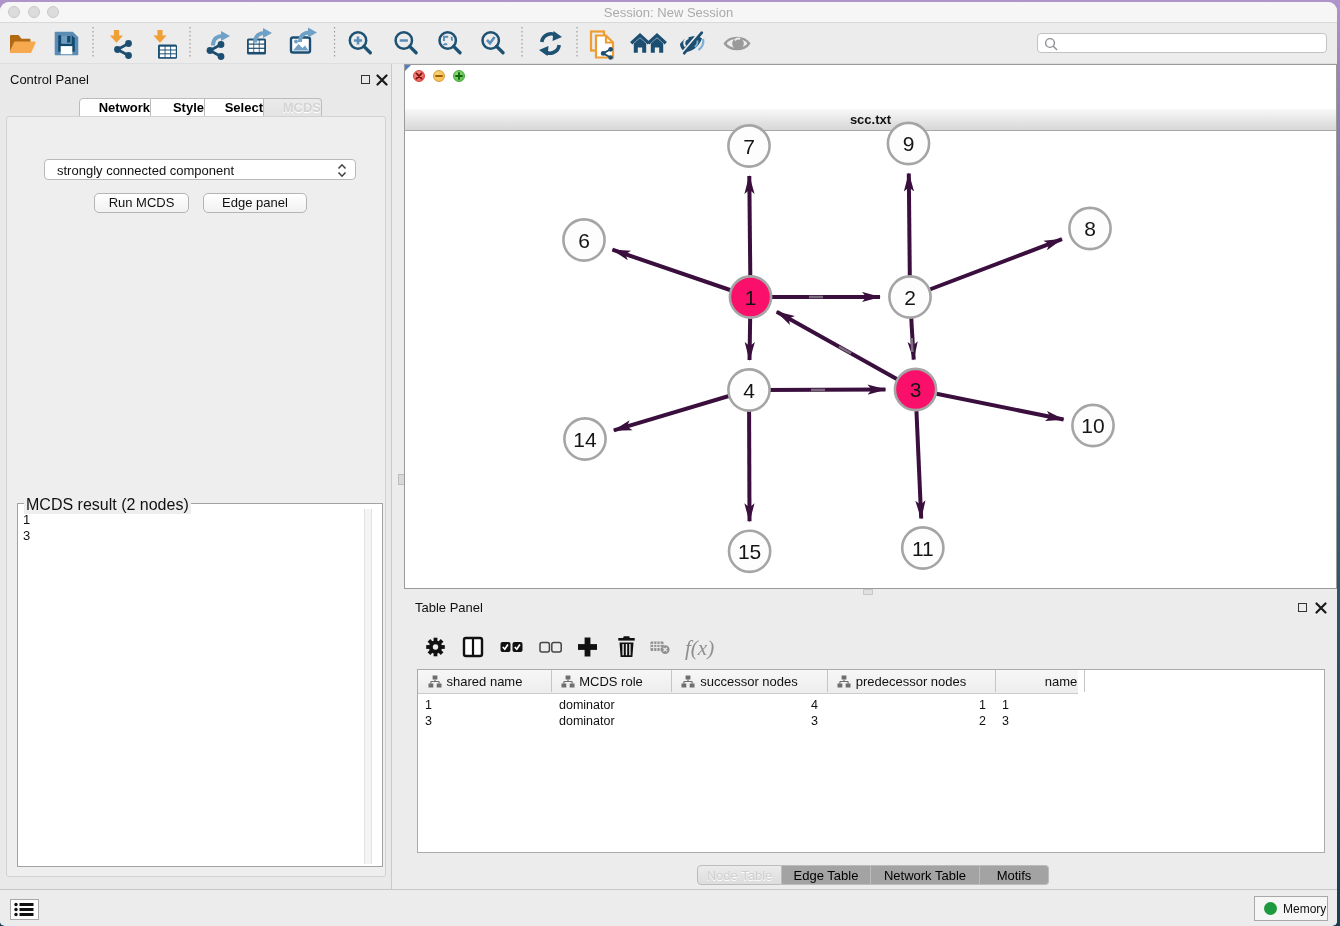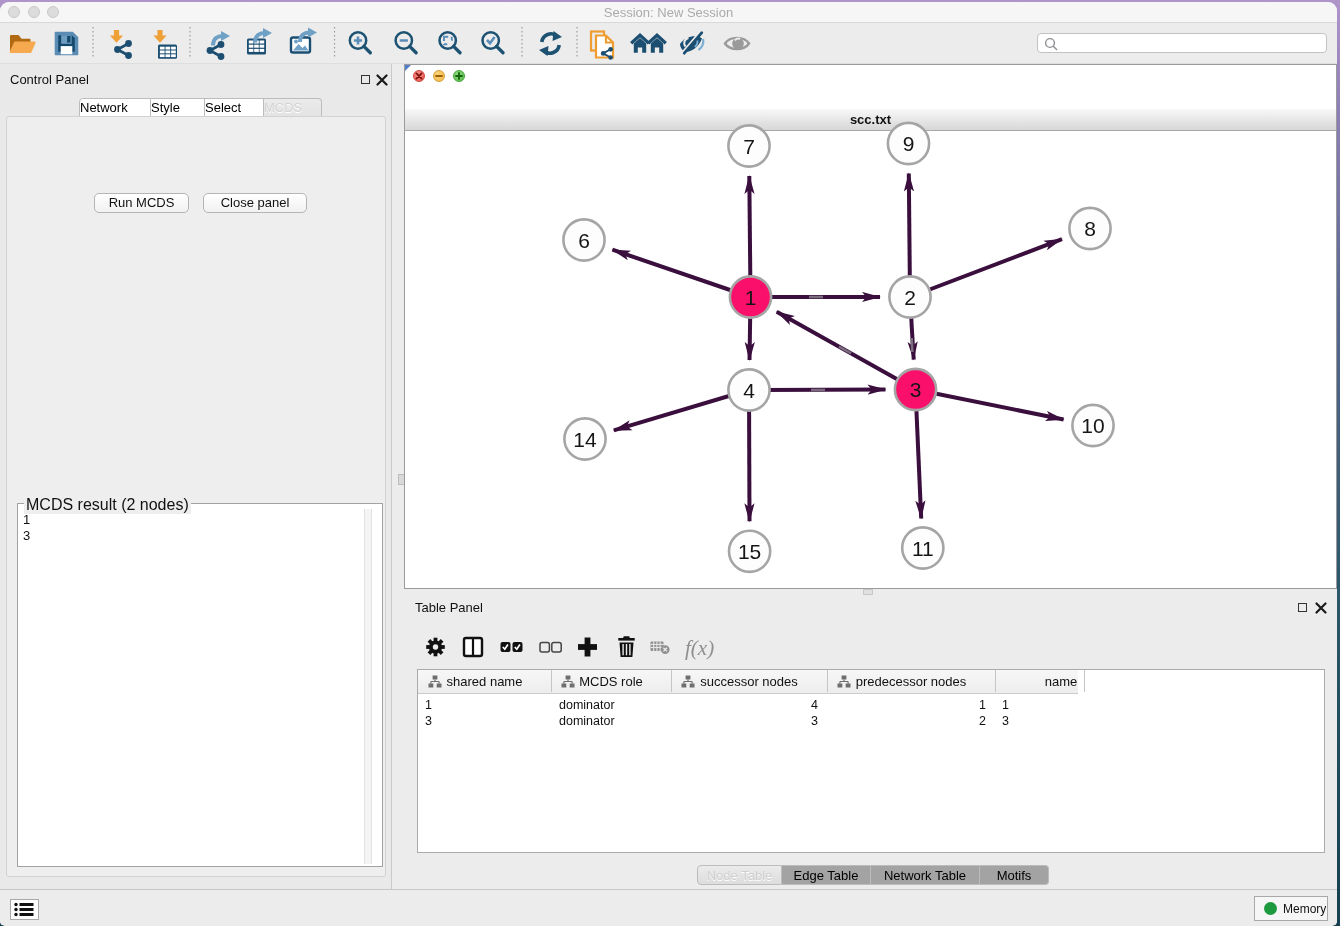--- a/index.html
+++ b/index.html
@@ -19,21 +19,21 @@
       font-size:13px;color:#ababab;}
   
   #toolbar{position:absolute;left:0;top:23px;width:1337px;height:41px;background:#ececec;border-bottom:1px solid #dedede;box-sizing:border-box;}
   #searchbox{position:absolute;left:1037px;top:33px;width:290px;height:20px;
       background:#fff;border:1px solid #c2c2c2;border-radius:4px;box-sizing:border-box;}
   
   #cpanel{position:absolute;left:0;top:64px;width:392px;height:825px;background:#e9e9e9;border-right:1px solid #c9c9c9;box-sizing:border-box;}
   .paneltitle{font-size:13px;color:#111;}
   .floatbtn{position:absolute;width:9px;height:9px;border:1.5px solid #333;box-sizing:border-box;}
   .tab{position:absolute;top:98px;height:33px;background:#fff;border:1px solid #bcbcbc;
-       box-sizing:border-box;font-size:13px;color:#000;text-align:left;line-height:18px;}
+       box-sizing:border-box;font-size:13px;color:#000;text-align:right;line-height:18px;font-weight:bold;}
   #tabpane{position:absolute;left:6px;top:116px;width:380px;height:761px;
        background:#eeeeee;border:1px solid #d2d2d2;border-radius:3px;box-sizing:border-box;}
   #optlabel{position:absolute;left:0;top:137px;width:392px;text-align:center;font-size:13px;color:#111;}
   #combo{position:absolute;left:44px;top:159px;width:312px;height:21px;background:#fff;
        border:1px solid #b9b9b9;border-radius:4px;box-sizing:border-box;}
   #combo span{position:absolute;left:12px;top:3px;font-size:13px;color:#111;}
   .btn{position:absolute;top:193px;height:20px;background:linear-gradient(#ffffff,#f1f1f1);
        border:1px solid #b5b5b5;border-radius:5px;box-sizing:border-box;
        font-size:13px;color:#111;text-align:center;line-height:18px;}
   #fieldset{position:absolute;left:17px;top:503px;width:366px;height:364px;
@@ -248,22 +248,29 @@
   <div class="paneltitle abs" style="left:10px;top:72px;">Control Panel</div>
   <div class="floatbtn" style="left:361px;top:75px;"></div>
   <svg class="abs" style="left:376px;top:74px;" width="12" height="12" viewBox="0 0 12 12">
         <path d="M1.5,1.5 L10.5,10.5 M10.5,1.5 L1.5,10.5" stroke="#1a1a1a" stroke-width="2.2" stroke-linecap="round"></path>
       </svg>
   <div class="tab" style="left:79px;width:72px;border-radius:4px 0 0 4px;">Network</div>
   <div class="tab" style="left:151px;width:54px;border-left:none;">Style</div>
   <div class="tab" style="left:205px;width:59px;border-left:none;">Select</div>
   <div class="tab" style="left:264px;width:58px;border-left:none;border-radius:0 4px 4px 0;background:linear-gradient(#ebebeb,#dddddd);color:#d3d3d3;text-shadow:0 1px 0 #fff;">MCDS</div>
   <div id="tabpane"></div>
+  <div id="combo">
+        <span>strongly connected component</span>
+    <svg class="abs" style="right:8px;top:3px;" width="10" height="15" viewBox="0 0 10 15">
+      <path d="M1.5 5.5 L5 1.8 L8.5 5.5" fill="none" stroke="#444" stroke-width="1.6"></path>
+      <path d="M1.5 9.5 L5 13.2 L8.5 9.5" fill="none" stroke="#444" stroke-width="1.6"></path>
+    </svg>
+  </div>
   <div class="btn" style="left:94px;width:95px;">Run MCDS</div>
-  <div class="btn" style="left:203px;width:104px;">Close panel</div>
+  <div class="btn" style="left:203px;width:104px;">Edge panel</div>
   <div id="fieldset"></div>
   <div id="fsscroll"></div>
   <div id="fslegend">MCDS result (2 nodes)</div>
   <div id="fstext">1<br>3</div>
 
   <div class="abs" style="left:398px;top:474px;width:6px;height:9px;background:#d9d9d9;border:1px solid #bdbdbd;"></div>
 
   <div id="netwin">
     <div id="nettitle">
           <div class="t">scc.txt</div>

